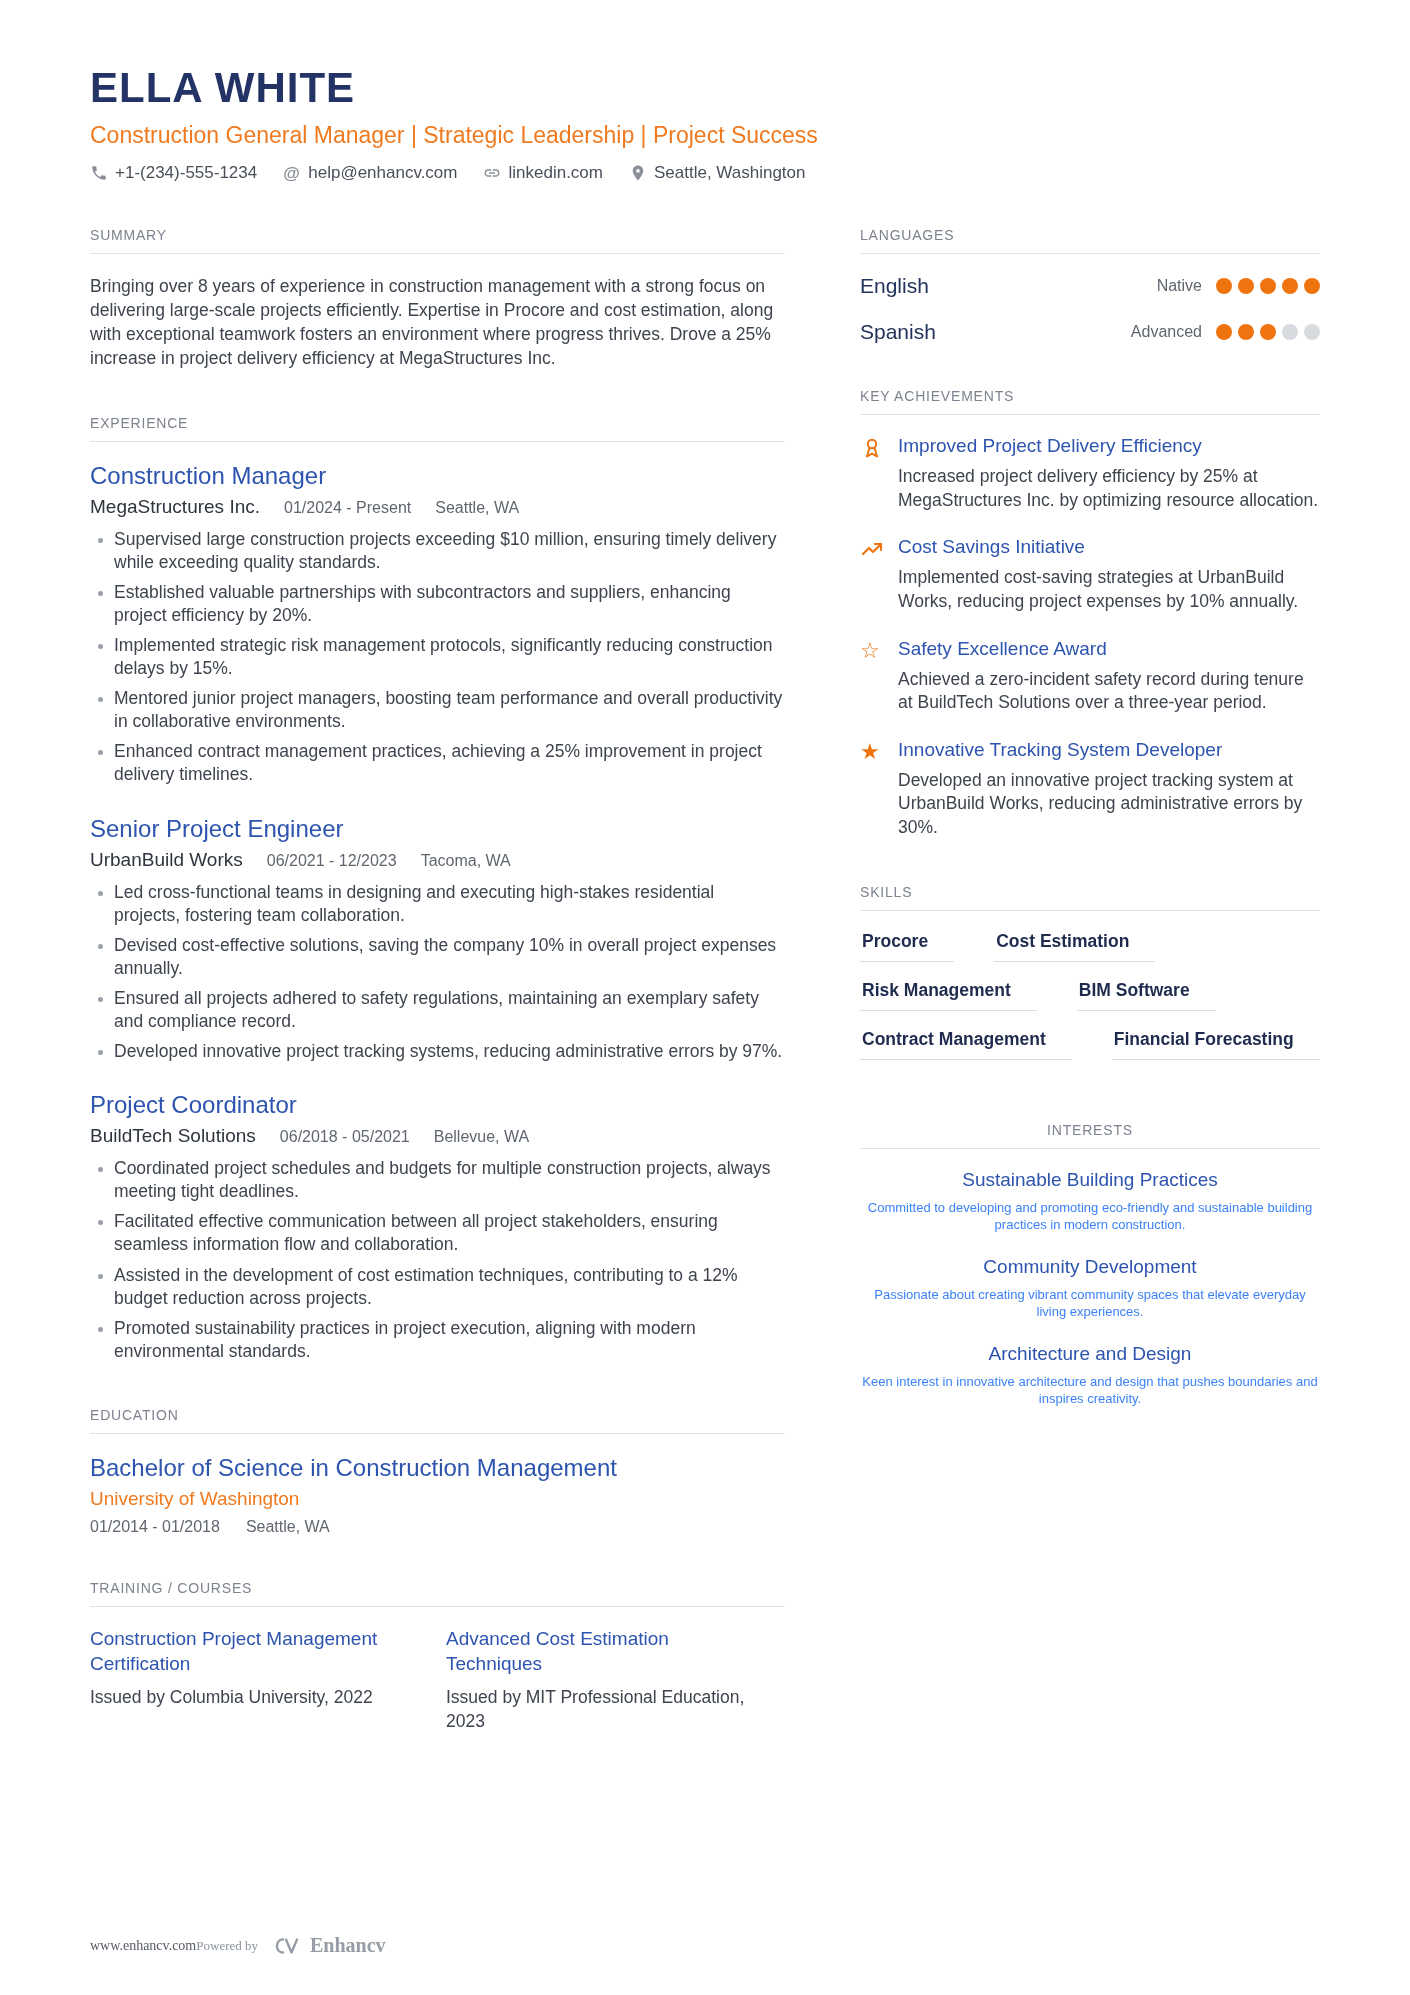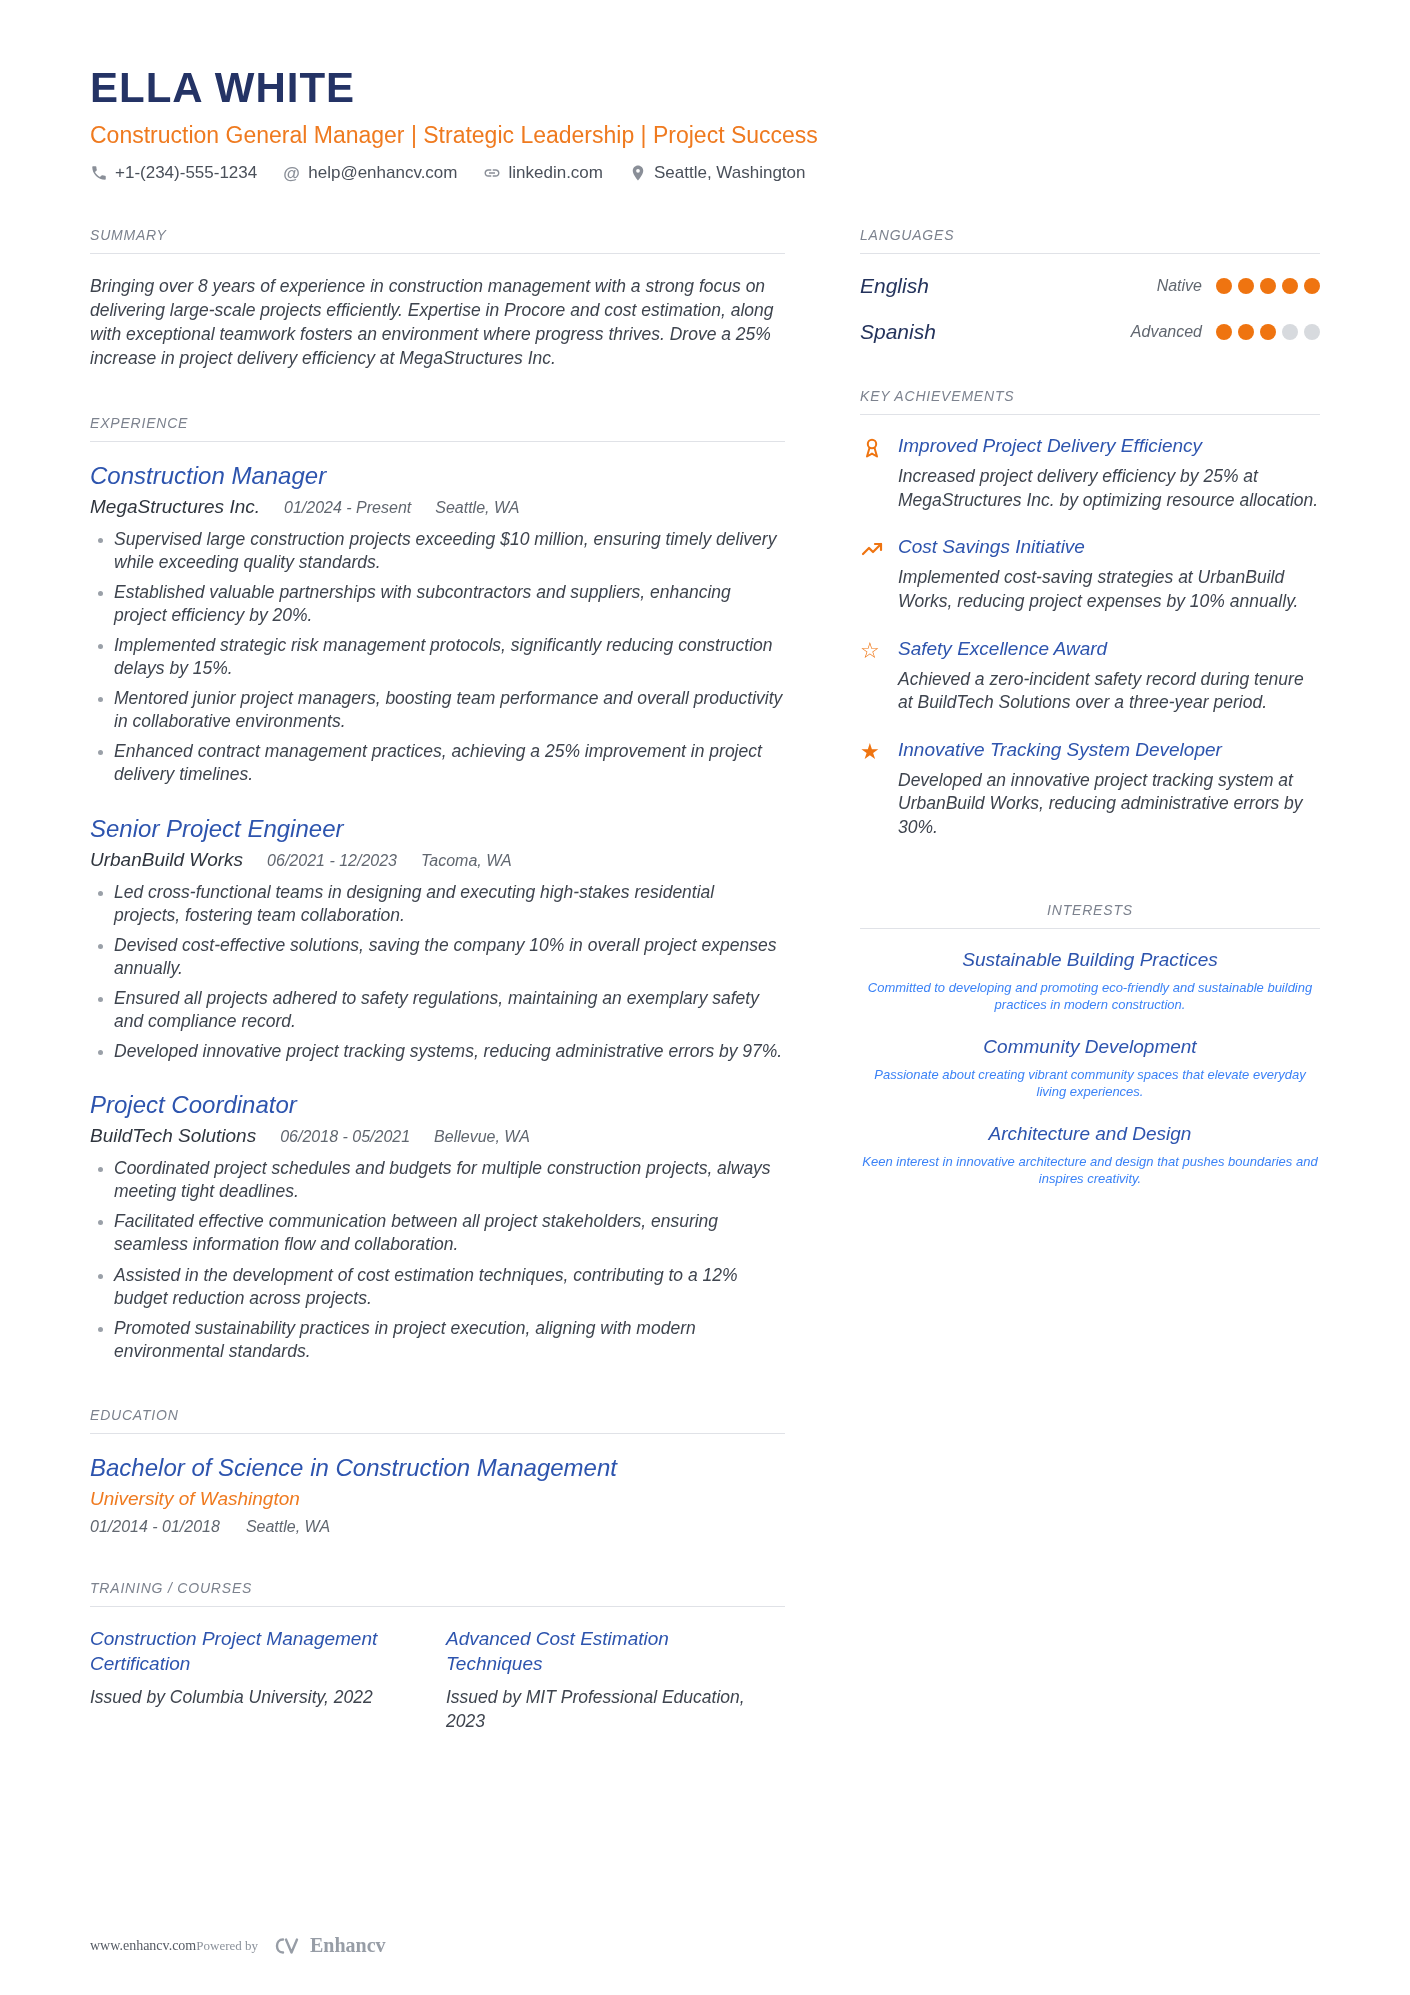--- a/index.html
+++ b/index.html
@@ -43,21 +43,20 @@
     font-weight: 700;
     line-height: 18px;
   }
 
   
   .grid {
     margin-top: 44px;
     display: grid;
     grid-template-columns: 695px 460px;
     column-gap: 75px;
-    font-style: italic;
   }
 
   .section { margin-bottom: 44px; }
   .section-label {
     font-size: 14px;
     letter-spacing: 0.8px;
     color: #7c828e;
     padding-bottom: 10px;
     border-bottom: 1px solid #e0e2e7;
     margin-bottom: 20px;
@@ -339,20 +338,31 @@
 
         <div class="ach">
           <span class="ach-icon star-filled"></span>
           <div class="ach-body">
             <div class="ach-title">Innovative Tracking System Developer</div>
             <div class="ach-text">Developed an innovative project tracking system at UrbanBuild Works, reducing administrative errors by 30%.</div>
           </div>
         </div>
       </div>
 
+      <div class="section">
+        <div class="section-label">SKILLS</div>
+        <div class="skills-wrap">
+          <span class="skill">Procore</span>
+          <span class="skill">Cost Estimation</span>
+          <span class="skill">Risk Management</span>
+          <span class="skill">BIM Software</span>
+          <span class="skill">Contract Management</span>
+          <span class="skill">Financial Forecasting</span>
+        </div>
+      </div>
 
       <div class="section interests-section">
         <div class="section-label">INTERESTS</div>
 
         <div class="interest">
           <div class="interest-title">Sustainable Building Practices</div>
           <div class="interest-text">Committed to developing and promoting eco-friendly and sustainable building practices in modern construction.</div>
         </div>
         <div class="interest">
           <div class="interest-title">Community Development</div>

